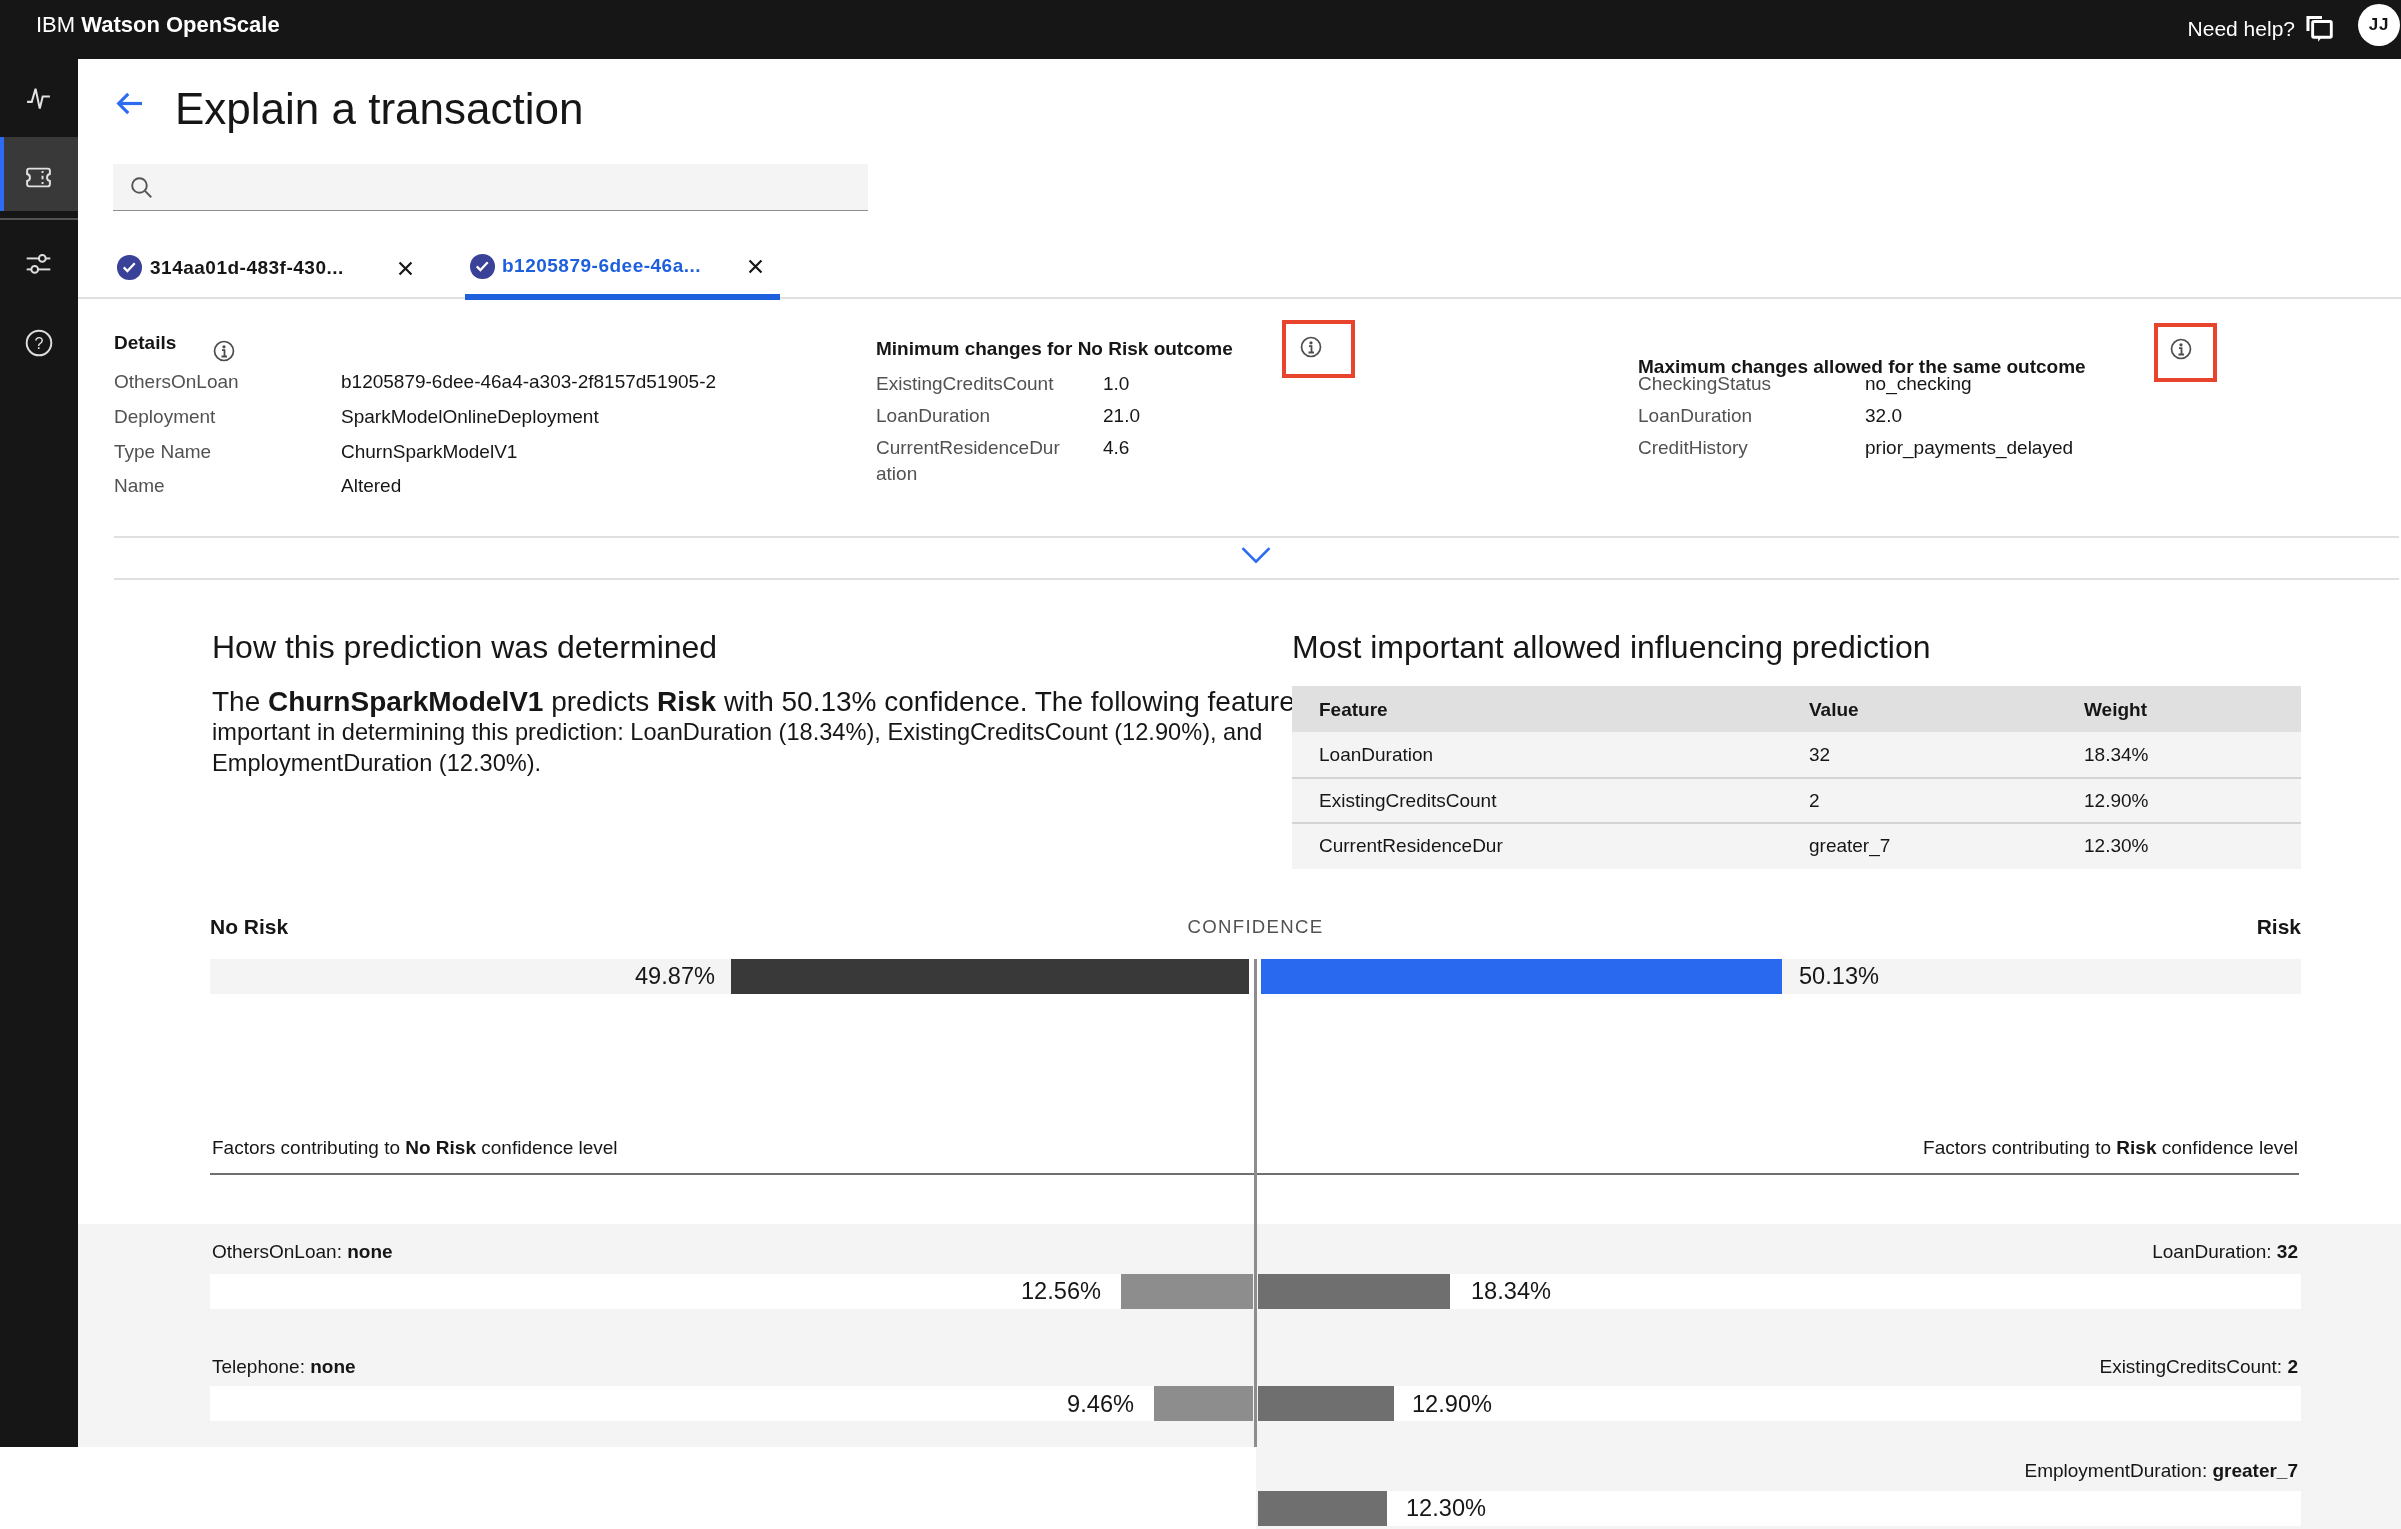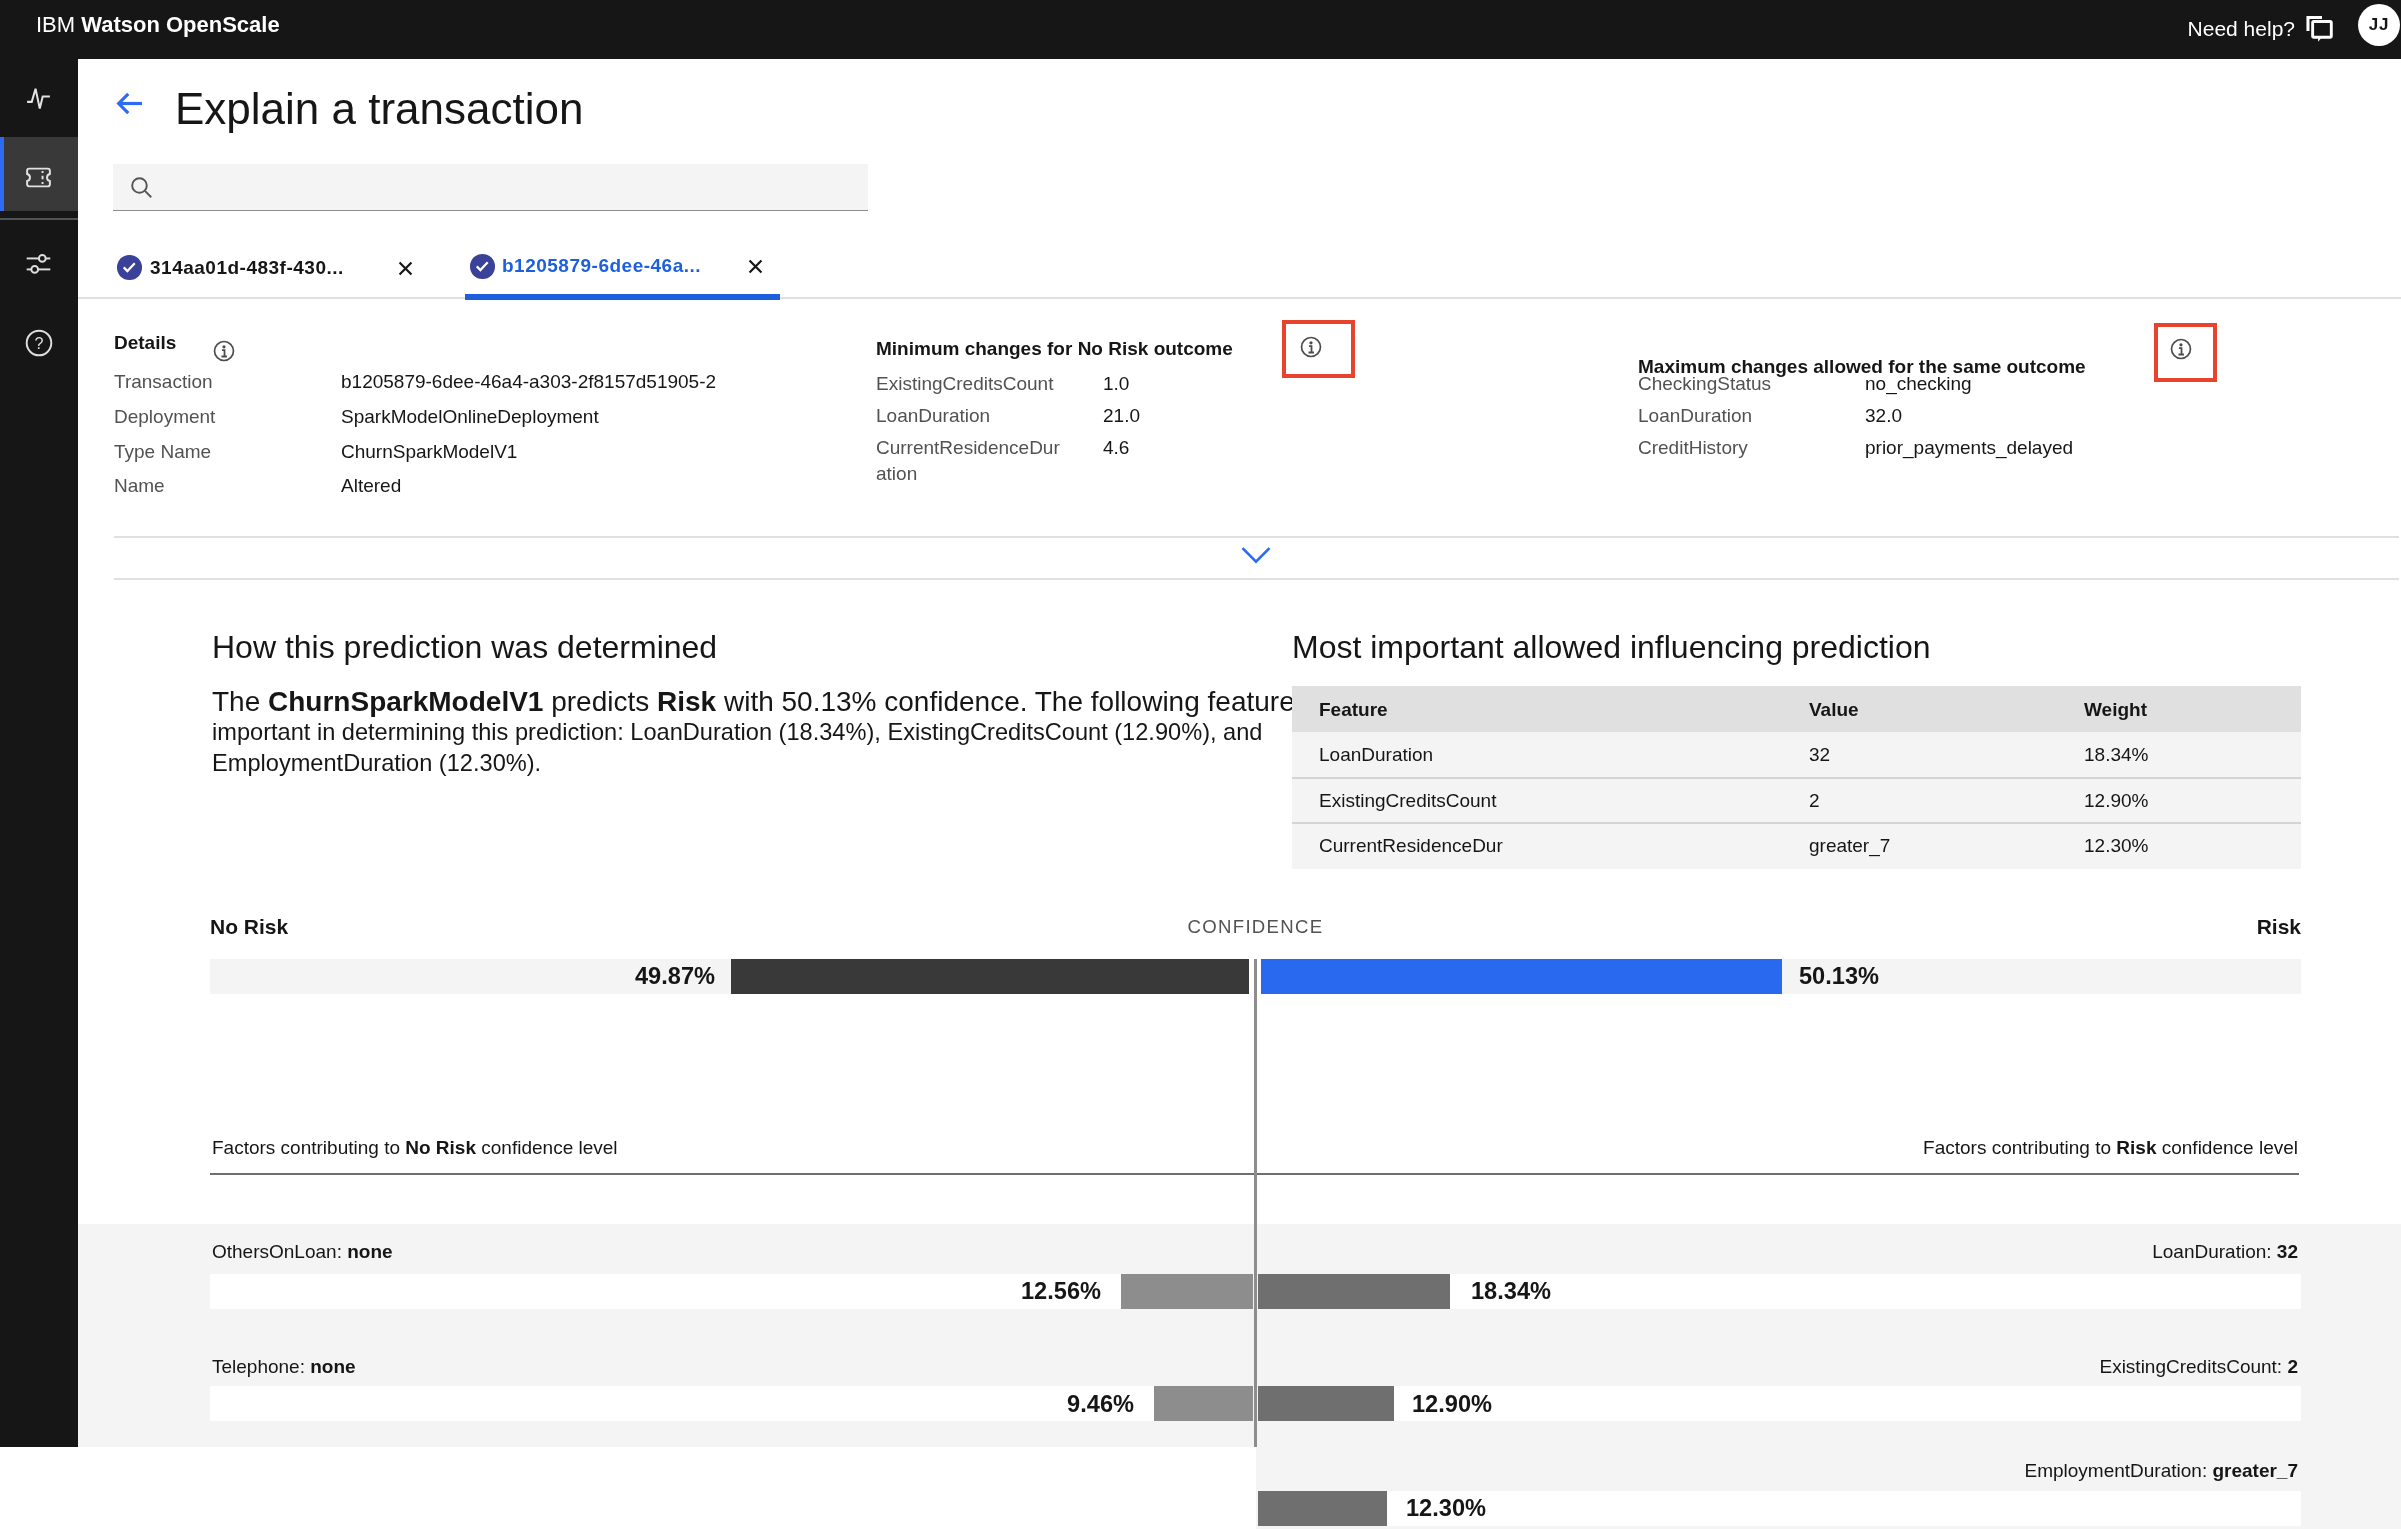--- a/index.html
+++ b/index.html
@@ -2,21 +2,21 @@
 <html style="font-size:13.5px"><head>
 <meta charset="utf-8">
 <style>
 *{margin:0;padding:0;box-sizing:border-box}
 html,body{width:2401px;height:1530px;background:#fff;font-family:"Liberation Sans",sans-serif;color:#161616;overflow:hidden}
 .a{position:absolute}
 .t{position:absolute;font-size:19px;line-height:27px;white-space:nowrap}
 .b{font-weight:700}
 .g{color:#525252}
 .blue{color:#1e5fdd}
-.pct{position:absolute;font-size:23.6px;line-height:29px;font-weight:700;white-space:nowrap}
+.pct{position:absolute;font-size:23.6px;line-height:29px;font-weight:400;white-space:nowrap}
 </style>
 </head>
 <body>
 
 <div class="a" style="left:0;top:0;width:2401px;height:59px;background:#161616"></div>
 <div class="a" style="left:36px;top:10px;font-size:22px;line-height:29px;color:#fff;white-space:nowrap">IBM&nbsp;<span style="font-weight:700">Watson OpenScale</span></div>
 <div class="a" style="right:106px;top:13.5px;font-size:21px;line-height:29px;color:#fff;white-space:nowrap">Need help?</div>
 <svg class="a" style="left:2305px;top:13.5px" width="28" height="29" viewBox="0 0 33 34">
   <path d="M3.5 20 V4 H20" fill="none" stroke="#fff" stroke-width="3.6"></path>
   <rect x="9" y="8.7" width="22" height="18.6" rx="1.5" fill="none" stroke="#fff" stroke-width="3.4"></rect>
@@ -77,21 +77,21 @@
 <svg class="a" style="left:747px;top:258px" width="17" height="17" viewBox="0 0 20 20">
   <path d="M3 3 L17 17 M17 3 L3 17" stroke="#161616" stroke-width="2.6"></path>
 </svg>
 
 <div class="t b" style="left:114px;top:329px">Details</div>
 <svg class="a" style="left:213px;top:340px" width="22" height="22" viewBox="0 0 26 26">
   <circle cx="13" cy="13" r="11.2" fill="none" stroke="#4c4c4c" stroke-width="2"></circle>
   <circle cx="13" cy="8" r="1.9" fill="#4c4c4c"></circle>
   <path d="M10.6 12 H13.6 V19 M10 19.5 H16.5" fill="none" stroke="#4c4c4c" stroke-width="2.1"></path>
 </svg>
-<div class="t g" style="left:114px;top:368px">Transaction</div>
+<div class="t g" style="left:114px;top:368px">OthersOnLoan</div>
 <div class="t g" style="left:114px;top:403px">Deployment</div>
 <div class="t g" style="left:114px;top:438px">Type Name</div>
 <div class="t g" style="left:114px;top:472px">Name</div>
 <div class="t" style="left:341px;top:368px">b1205879-6dee-46a4-a303-2f8157d51905-2</div>
 <div class="t" style="left:341px;top:403px">SparkModelOnlineDeployment</div>
 <div class="t" style="left:341px;top:438px">ChurnSparkModelV1</div>
 <div class="t" style="left:341px;top:472px">Altered</div>
 
 <div class="t b" style="left:876px;top:335px">Minimum changes for No Risk outcome</div>
 <svg class="a" style="left:1300px;top:336px" width="22" height="22" viewBox="0 0 26 26">

